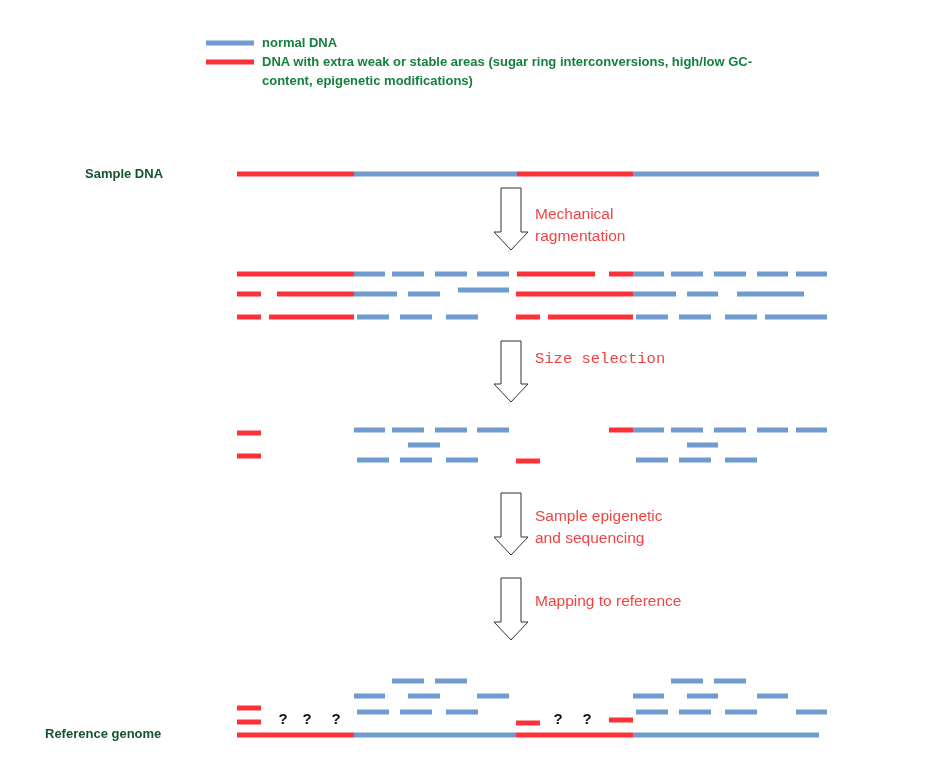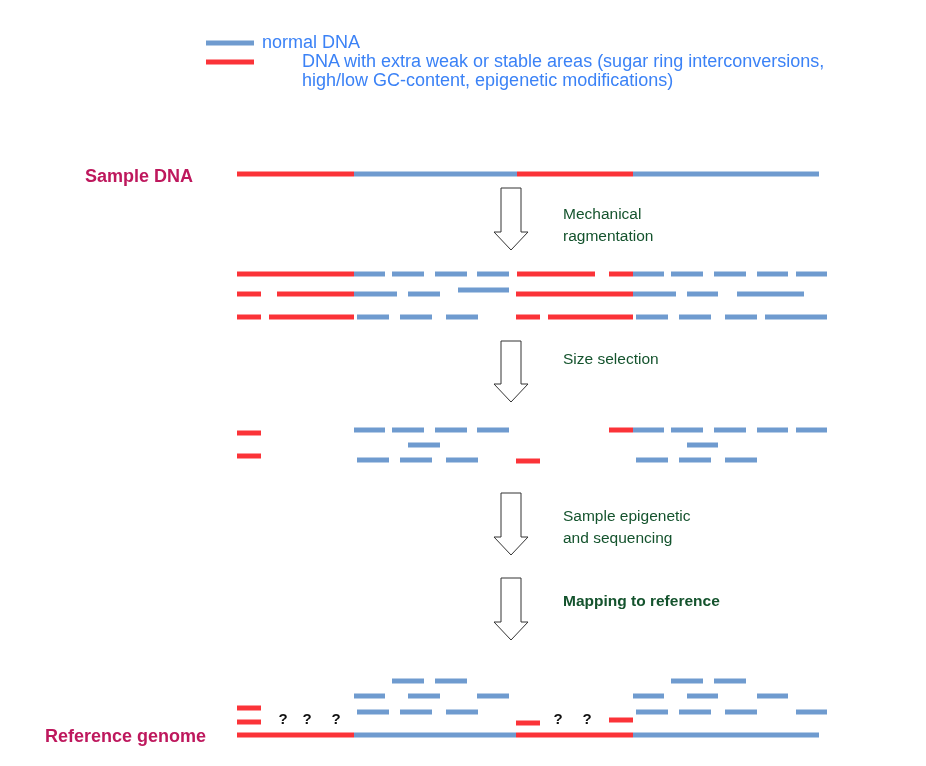--- a/index.html
+++ b/index.html
@@ -1,20 +1,20 @@
 <!DOCTYPE html>
 <html><head>
 <meta charset="utf-8">
 <style>
   html, body { margin: 0; padding: 0; background: #ffffff; }
   body { width: 926px; height: 766px; position: relative; overflow: hidden; font-family: "Liberation Sans", sans-serif; }
   svg { position: absolute; left: 0; top: 0; }
-  .legend-text { position: absolute; left: 262px; font-size: 18px; color: #3b82f6; line-height: 19px; }
-  .row-label { position: absolute; font-size: 18px; font-weight: bold; color: #be185d; }
-  .step-label { position: absolute; left: 563px; font-size: 15.5px; color: #14532d; line-height: 22px; white-space: pre-line; }
+  .legend-text { position: absolute; left: 262px; font-size: 13px; color: #15803d; line-height: 19px; font-weight: bold; }
+  .row-label { position: absolute; font-size: 13px; font-weight: bold; color: #14532d; }
+  .step-label { position: absolute; left: 535px; font-size: 15.5px; color: #ef4444; line-height: 22px; white-space: pre-line; }
   .qmark { position: absolute; font-size: 15px; font-weight: bold; color: #111; transform: translate(-50%, -50%); }
 </style>
 </head>
 <body>
 
 <svg id="diagram" width="926" height="766">
   <g id="legend-lines">
       <line x1="206" x2="254" y1="43" y2="43" stroke="#6f9bcf" stroke-width="5"></line>
       <line x1="206" x2="254" y1="62" y2="62" stroke="#fb3338" stroke-width="5"></line>
     </g>
@@ -104,31 +104,31 @@
     </g>
   <g id="arrows">
       <path d="M501,188 L521,188 L521,232 L528,232 L511,250 L494,232 L501,232 Z" fill="#ffffff" stroke="#333" stroke-width="1"></path>
       <path d="M501,341 L521,341 L521,384 L528,384 L511,402 L494,384 L501,384 Z" fill="#ffffff" stroke="#333" stroke-width="1"></path>
       <path d="M501,493 L521,493 L521,537 L528,537 L511,555 L494,537 L501,537 Z" fill="#ffffff" stroke="#333" stroke-width="1"></path>
       <path d="M501,578 L521,578 L521,622 L528,622 L511,640 L494,622 L501,622 Z" fill="#ffffff" stroke="#333" stroke-width="1"></path>
     </g>
 </svg>
 
 <div class="legend-text" style="top:33px;">normal DNA</div>
-<div class="legend-text" style="top:52px; width:540px;margin-left:40px;">DNA with extra weak or stable areas (sugar ring interconversions, high/low GC-content, epigenetic modifications)</div>
+<div class="legend-text" style="top:52px; width:540px;">DNA with extra weak or stable areas (sugar ring interconversions, high/low GC-content, epigenetic modifications)</div>
 
 <div class="row-label" style="left:85px; top:166px;">Sample DNA</div>
 <div class="row-label" style="left:45px; top:726px;">Reference genome</div>
 
 <div class="step-label" style="top:203px;">Mechanical
 ragmentation</div>
-<div class="step-label" style="top:348px;">Size selection</div>
+<div class="step-label" style="top:348px;font-family:Liberation Mono, monospace;">Size selection</div>
 <div class="step-label" style="top:505px;">Sample epigenetic
 and sequencing</div>
-<div class="step-label" style="top:590px;font-weight:bold;">Mapping to reference</div>
+<div class="step-label" style="top:590px;">Mapping to reference</div>
 
 <div id="qmarks">
     <div class="qmark" style="left: 283px; top: 718px;">?</div>
     <div class="qmark" style="left: 307px; top: 718px;">?</div>
     <div class="qmark" style="left: 336px; top: 718px;">?</div>
     <div class="qmark" style="left: 558px; top: 718px;">?</div>
     <div class="qmark" style="left: 587px; top: 718px;">?</div>
   </div>
 
 </body></html>

